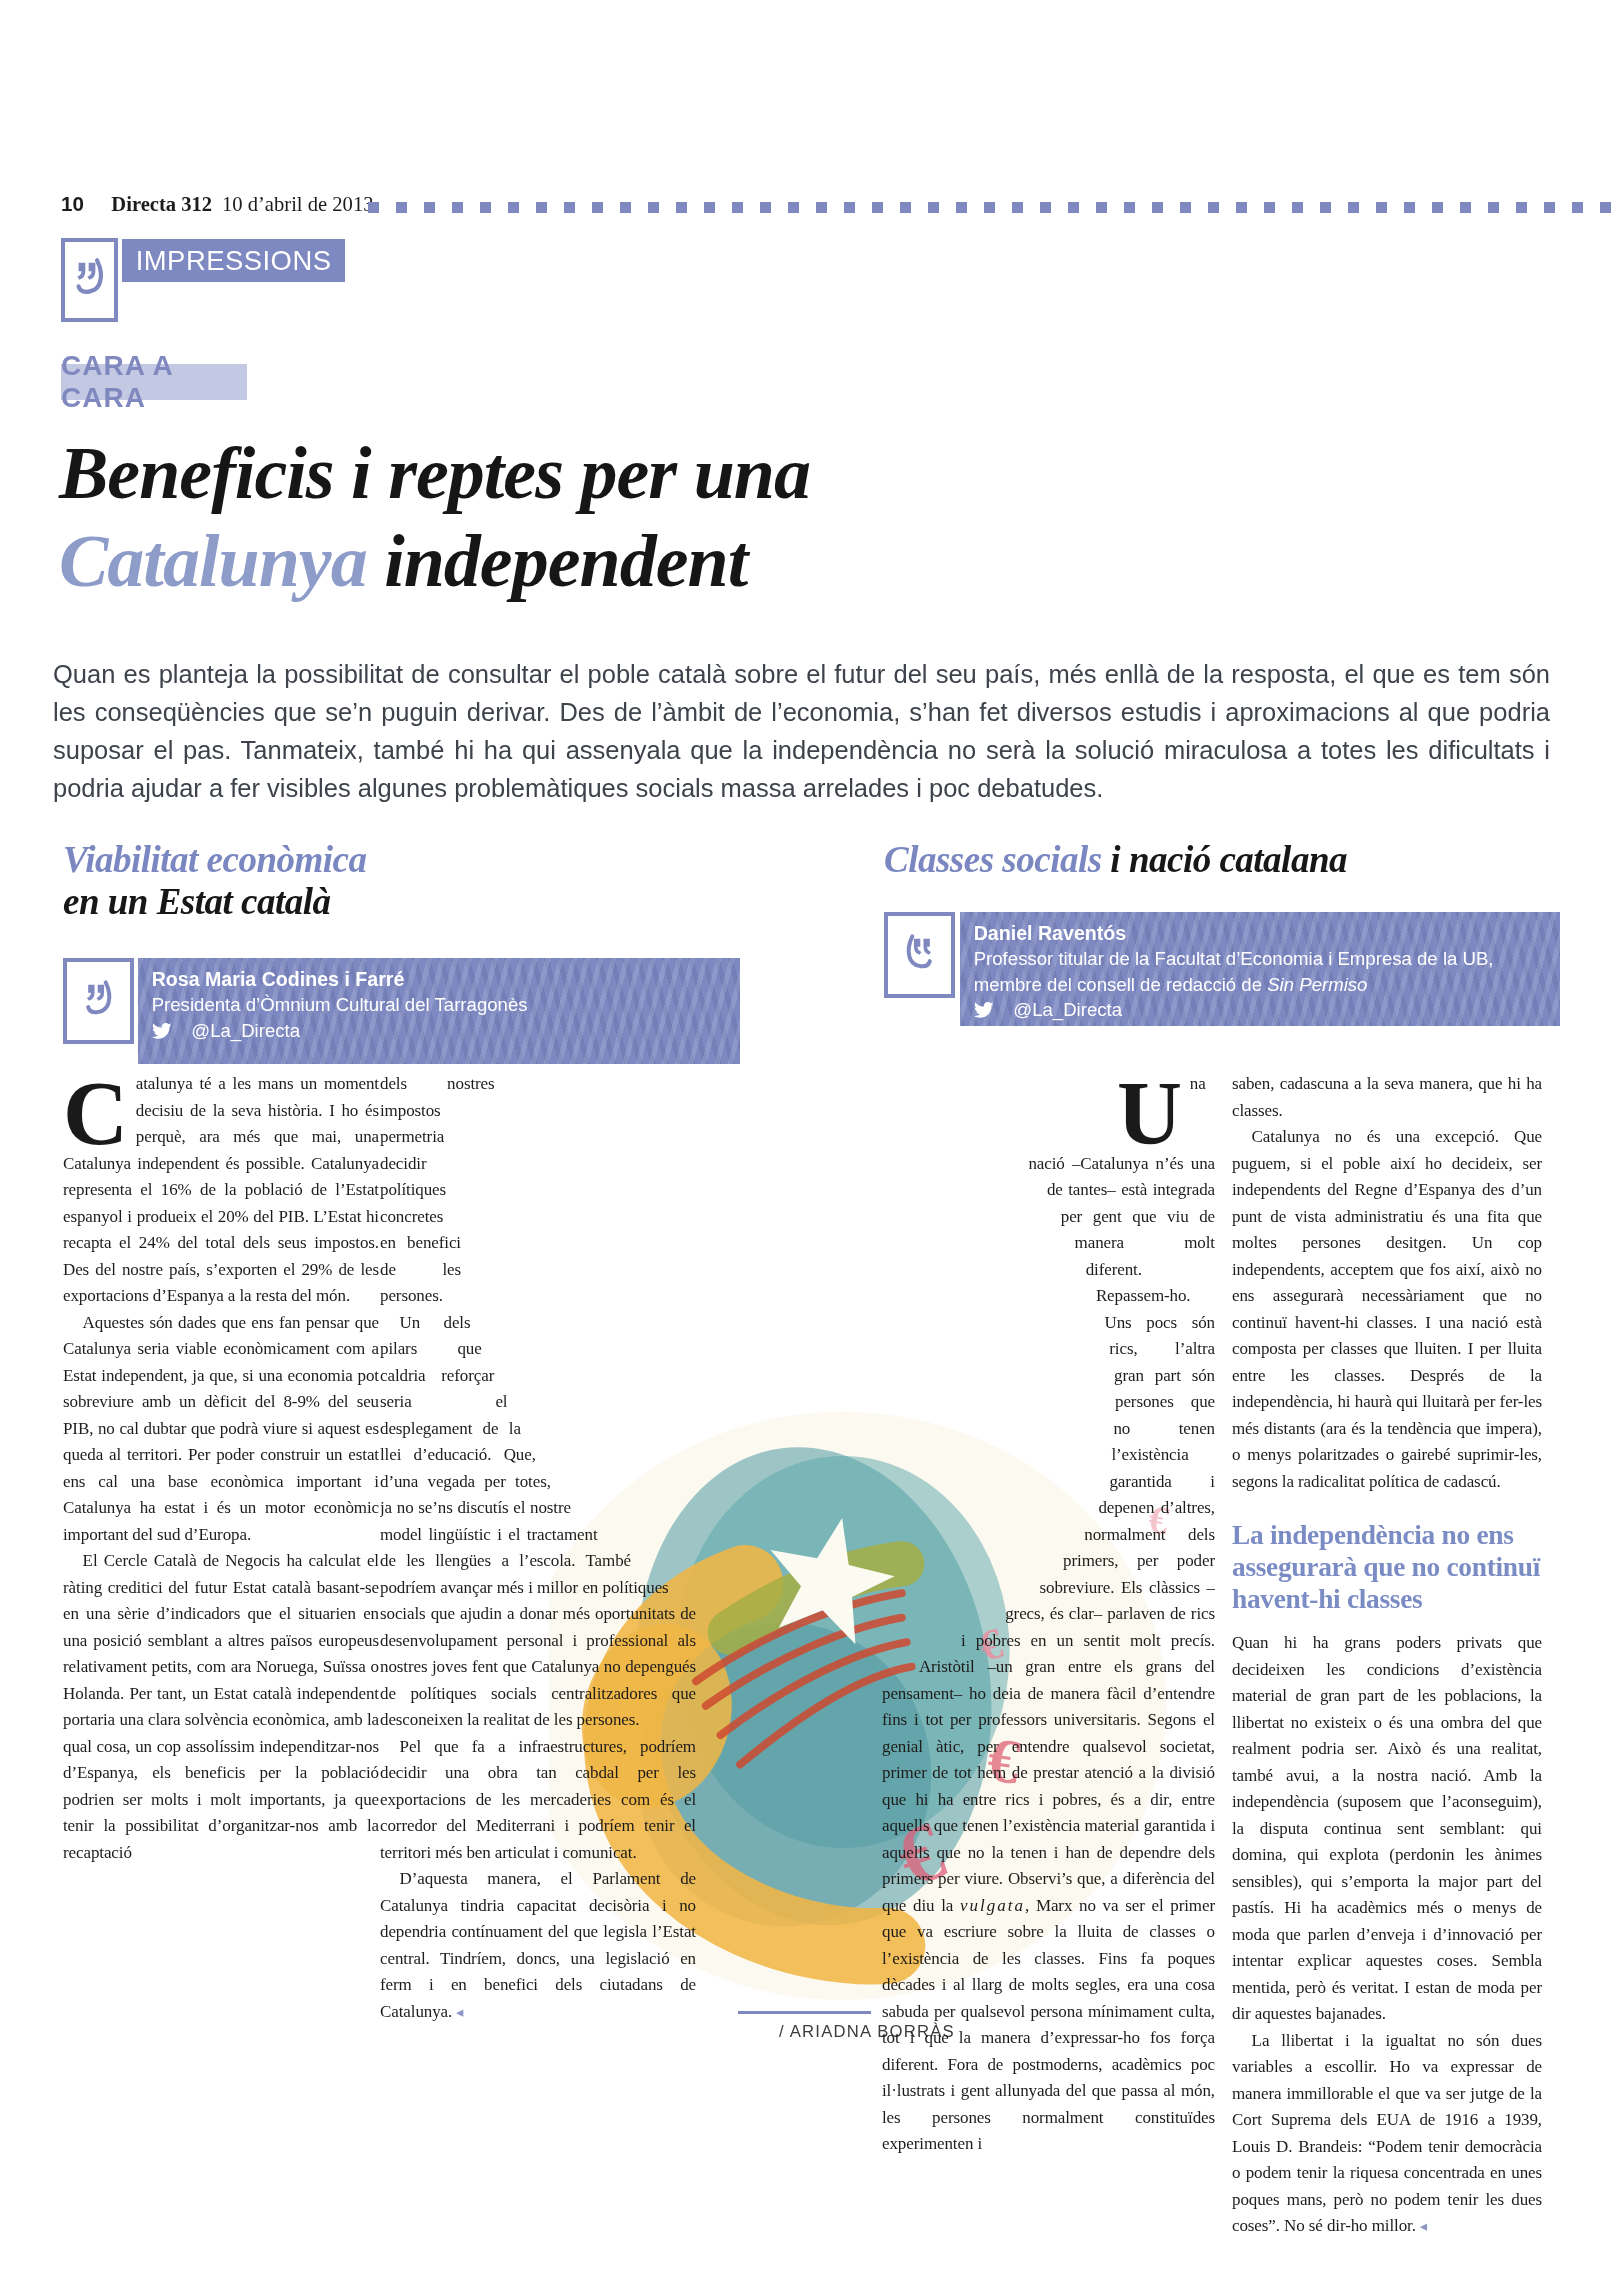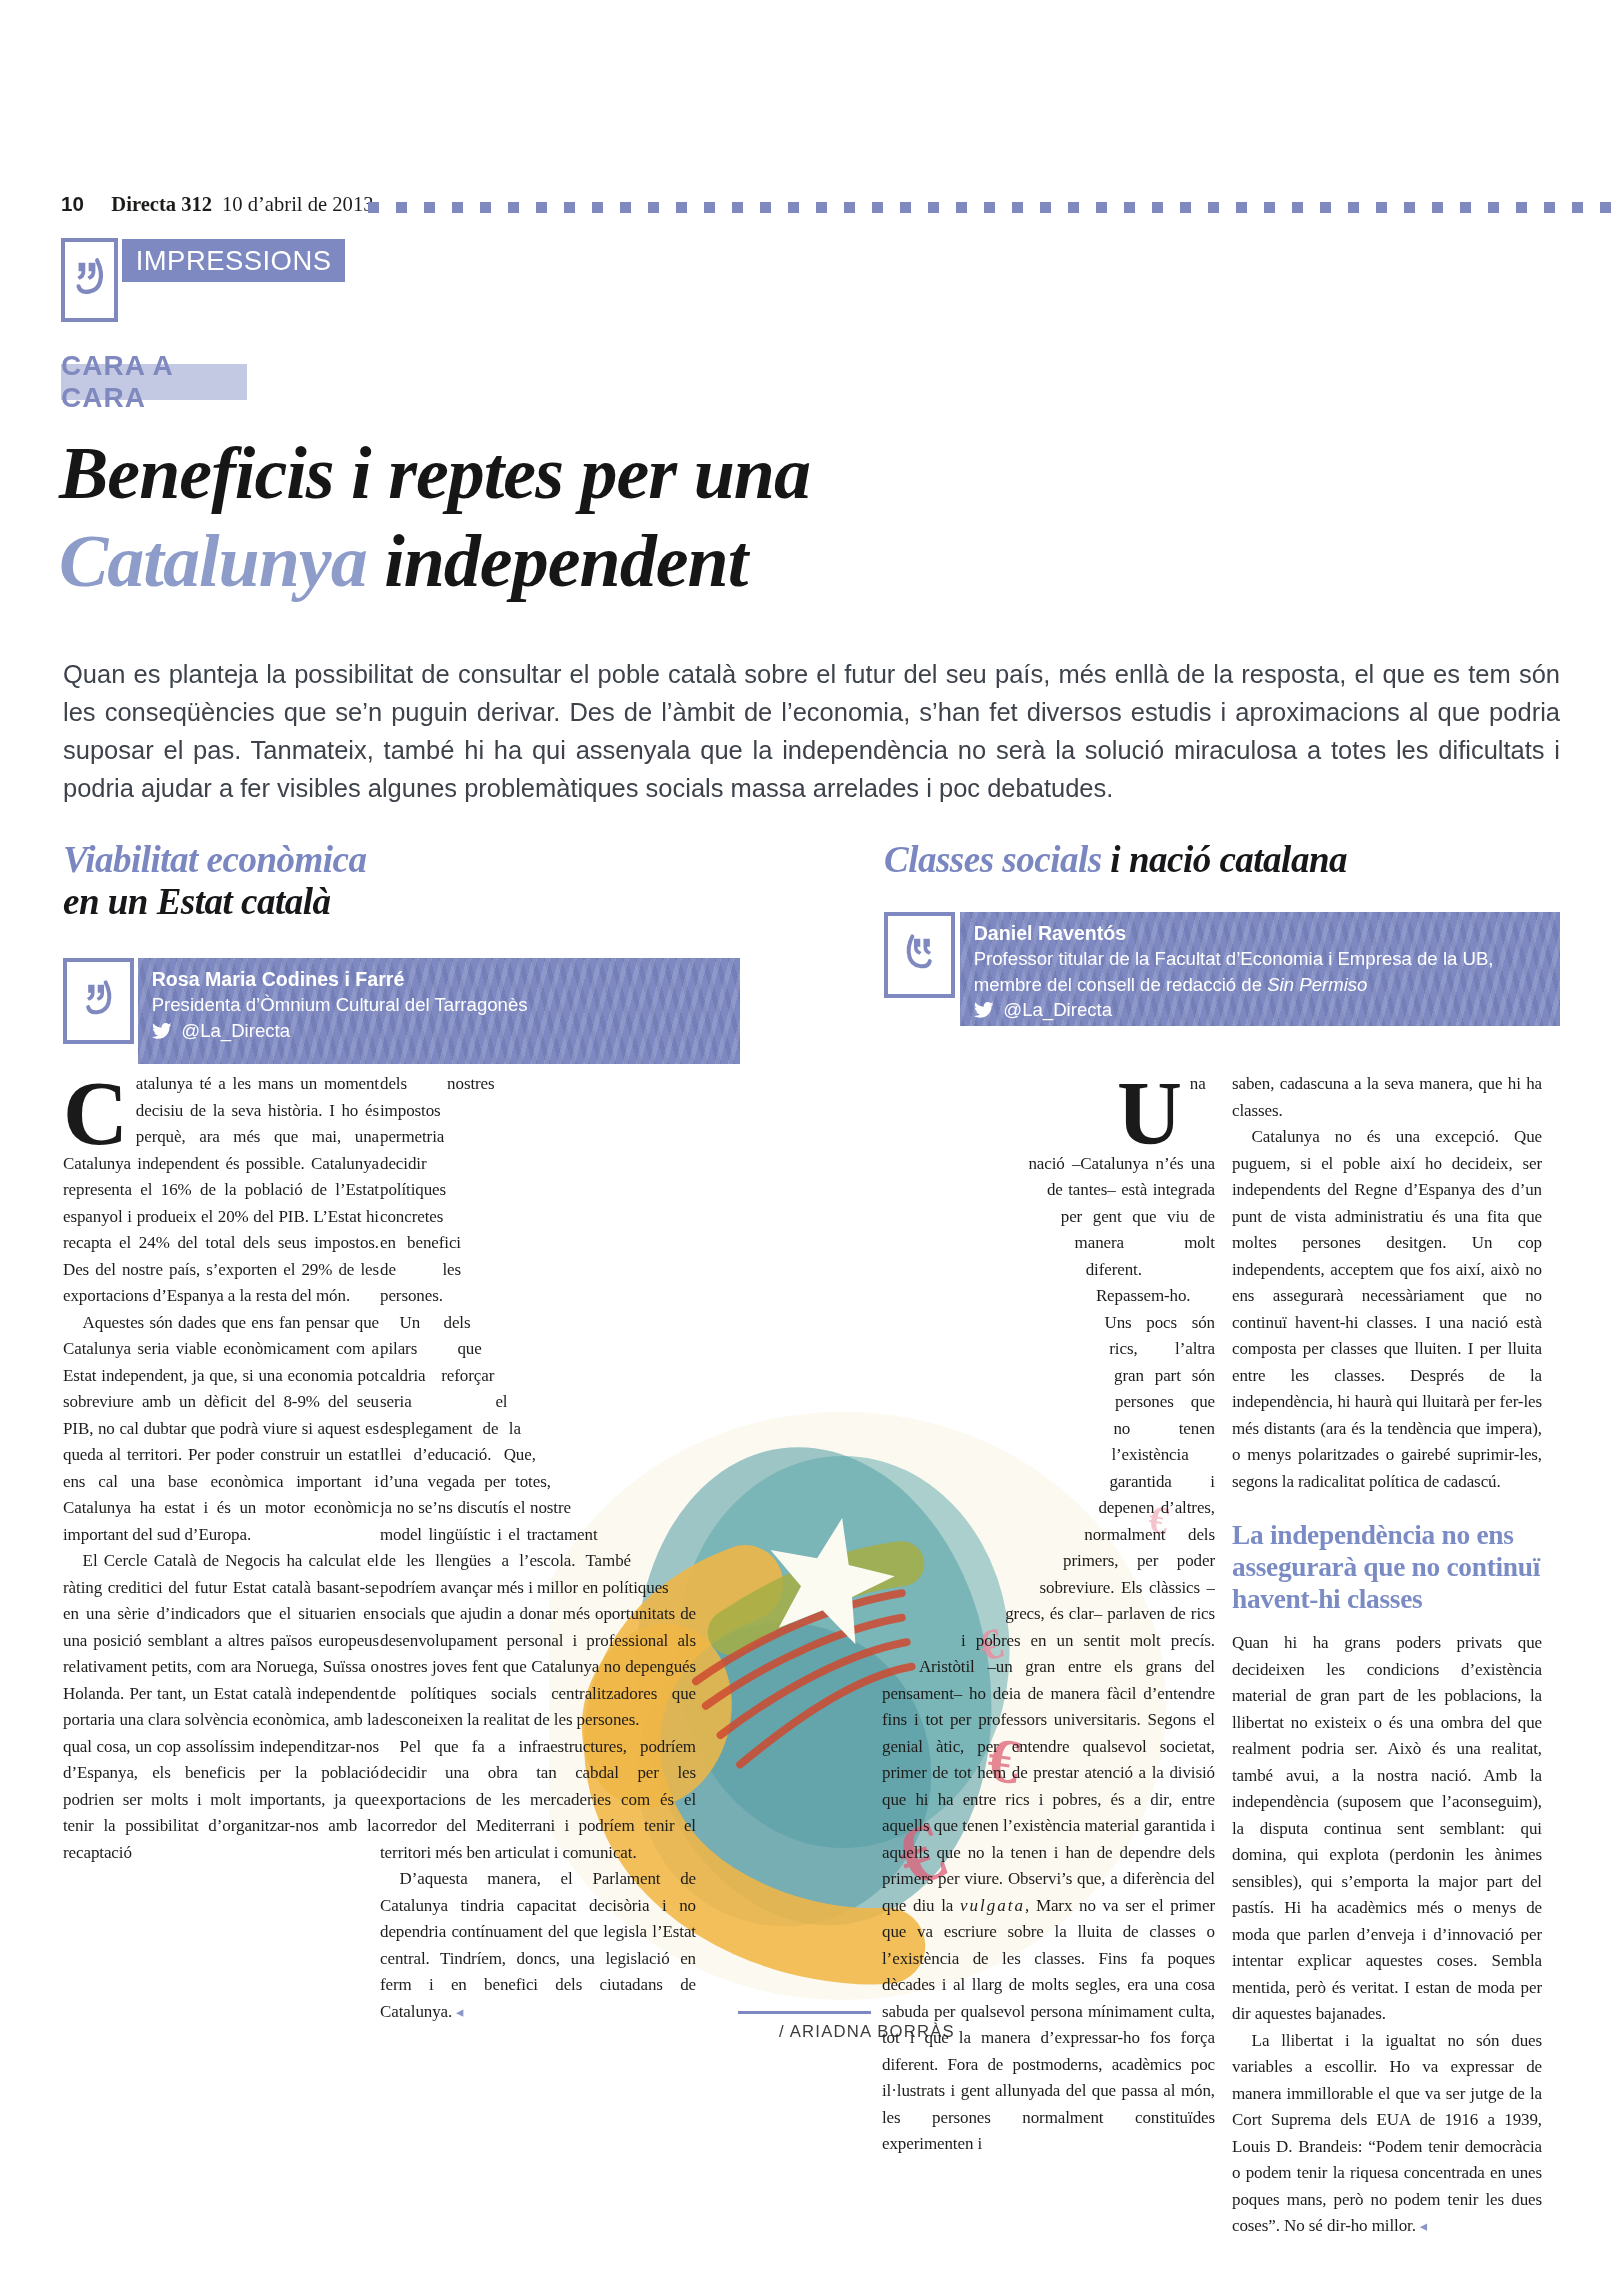--- a/index.html
+++ b/index.html
@@ -20,21 +20,21 @@
             color:#fff;font-family:"Liberation Sans",sans-serif;font-weight:normal;font-size:27.4px;
             letter-spacing:0.5px;display:inline-flex;align-items:center;padding:0 13.7px;}
   .kicker-box{position:absolute;left:61px;top:364px;width:186px;height:36px;background:#c3c9e2;
             color:#8089bf;font-family:"Liberation Sans",sans-serif;font-weight:bold;font-size:28px;
             letter-spacing:1px;display:flex;align-items:center;justify-content:center;}
   
   .headline{position:absolute;left:59px;top:429px;font-style:italic;font-weight:bold;
             font-size:74px;line-height:88px;color:#161616;margin:0;letter-spacing:-1px;}
   .headline .accent{color:#8d9cc9;}
   
-  .standfirst{position:absolute;left:63px;top:655px;width:1497px;margin:0;
+  .standfirst{position:absolute;left:53px;top:655px;width:1497px;margin:0;
             font-family:"Liberation Sans",sans-serif;font-size:25.5px;line-height:38px;
             color:#3d424b;text-align:justify;}
   
   .art-title{position:absolute;margin:0;font-style:italic;font-weight:bold;font-size:37px;
             line-height:42px;color:#17171a;letter-spacing:-0.5px;}
   .lhead{left:63px;top:839px;}
   .rhead{left:884px;top:839px;}
   .art-title .accent{color:#7a87c0;}
   
   .byline-icon{width:71px;height:86px;}
@@ -43,21 +43,21 @@
   .bi-right svg{transform:scaleX(-1);}
   .byline-panel{position:absolute;box-sizing:border-box;padding:8.8px 13.7px;color:#fff;
             font-family:"Liberation Sans",sans-serif;font-size:18.6px;line-height:25.5px;
             background-color:#7e89c2;
             background-image:
               repeating-linear-gradient(105deg,rgba(255,255,255,.13) 0 4.9px,rgba(255,255,255,0) 4.9px 12.7px),
               repeating-linear-gradient(75deg,rgba(43,52,110,.12) 0 4.9px,rgba(43,52,110,0) 4.9px 12.7px);}
   .bp-left{left:138px;top:958px;width:602px;height:106px;}
   .bp-right{left:960px;top:912px;width:600px;height:114px;}
   .byline-panel .name{font-weight:bold;font-size:19.6px;}
-  .byline-panel .tw{display:flex;align-items:center;gap:10px;}
+  .byline-panel .tw{display:flex;align-items:center;gap:20px;}
   .byline-panel .tw svg{width:19.6px;height:19.6px;fill:#fff;}
   .role .it{font-style:italic;}
   
   .col{position:absolute;top:1071px;height:1220px;overflow:hidden;z-index:2;
        font-size:17px;line-height:26.5px;text-align:justify;letter-spacing:-0.1px;
        hyphens:auto;-webkit-hyphens:auto;}
   .col1{left:63px;width:316px;}
   .col2{left:380px;width:316px;}
   .col3{left:882px;width:333px;}
   .col4{left:1232px;width:310px;}

